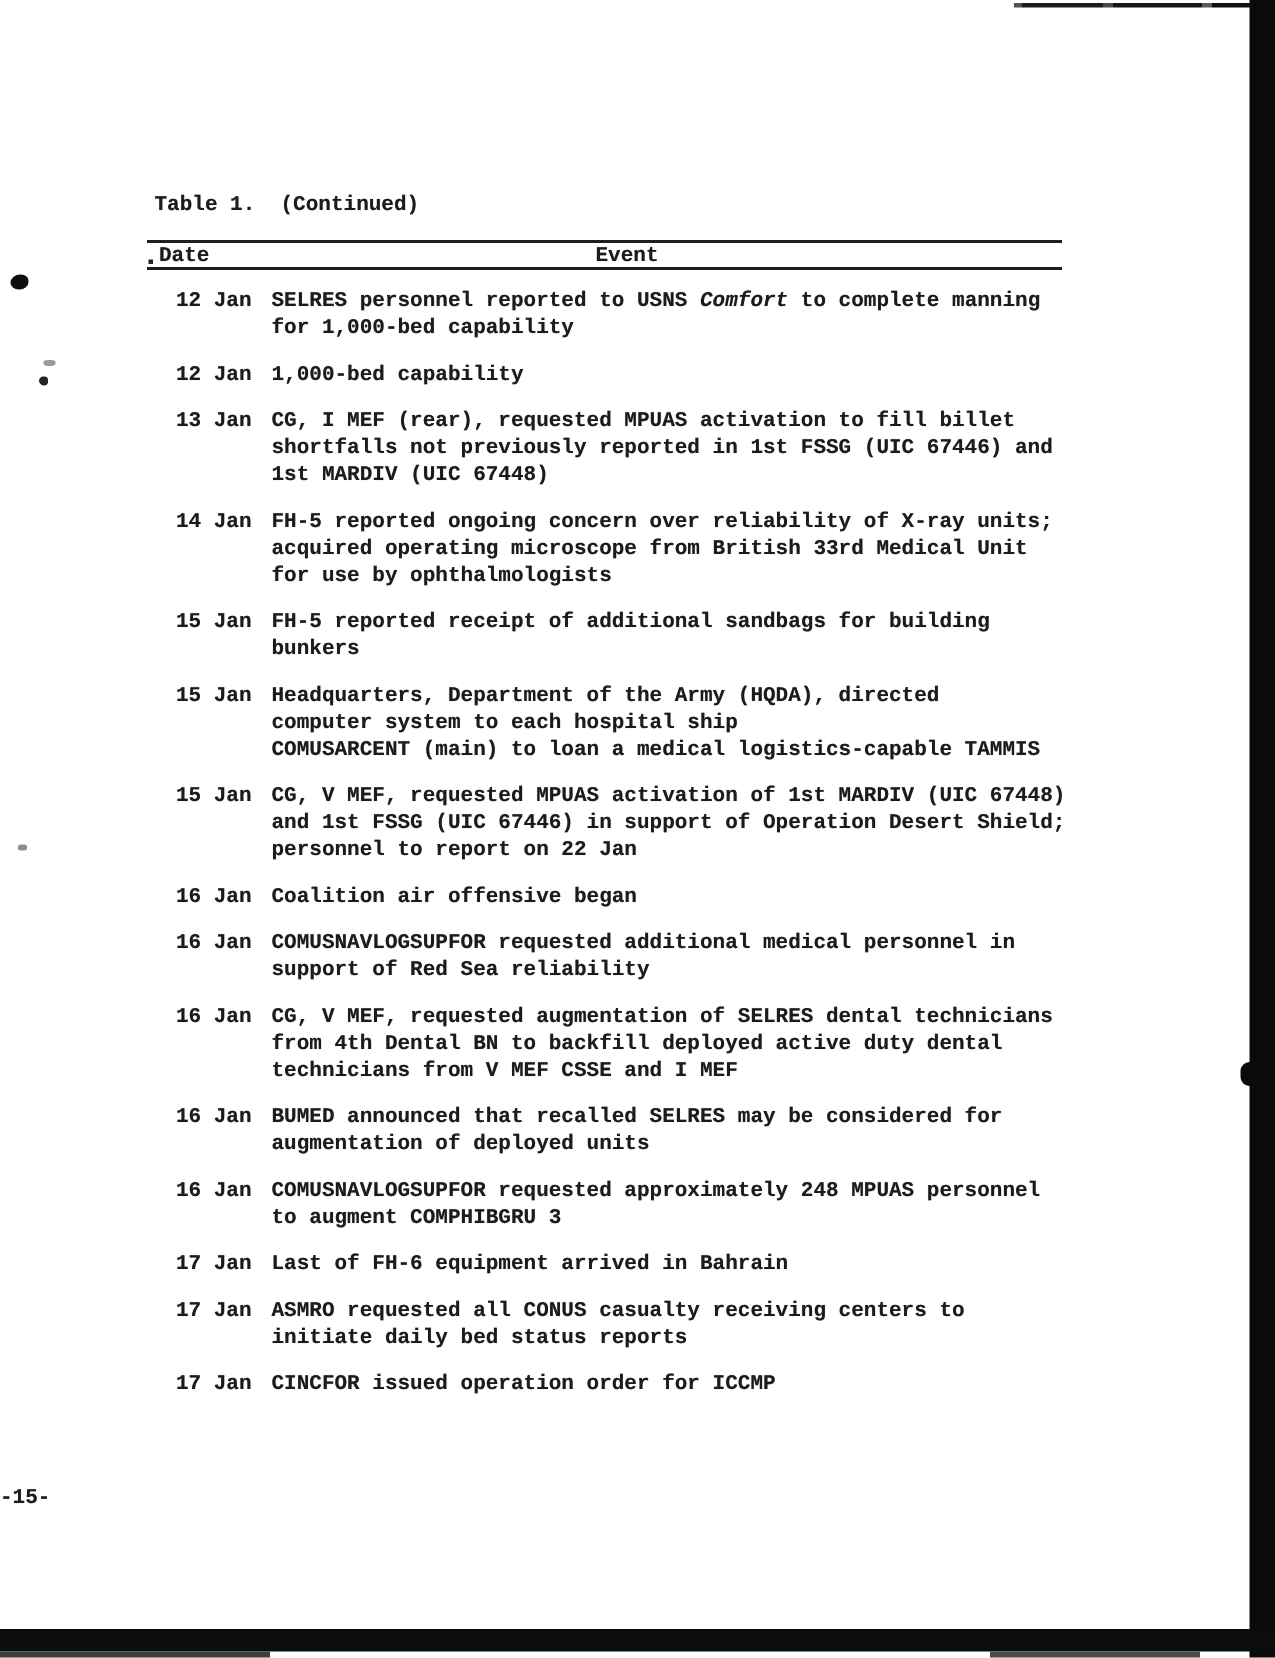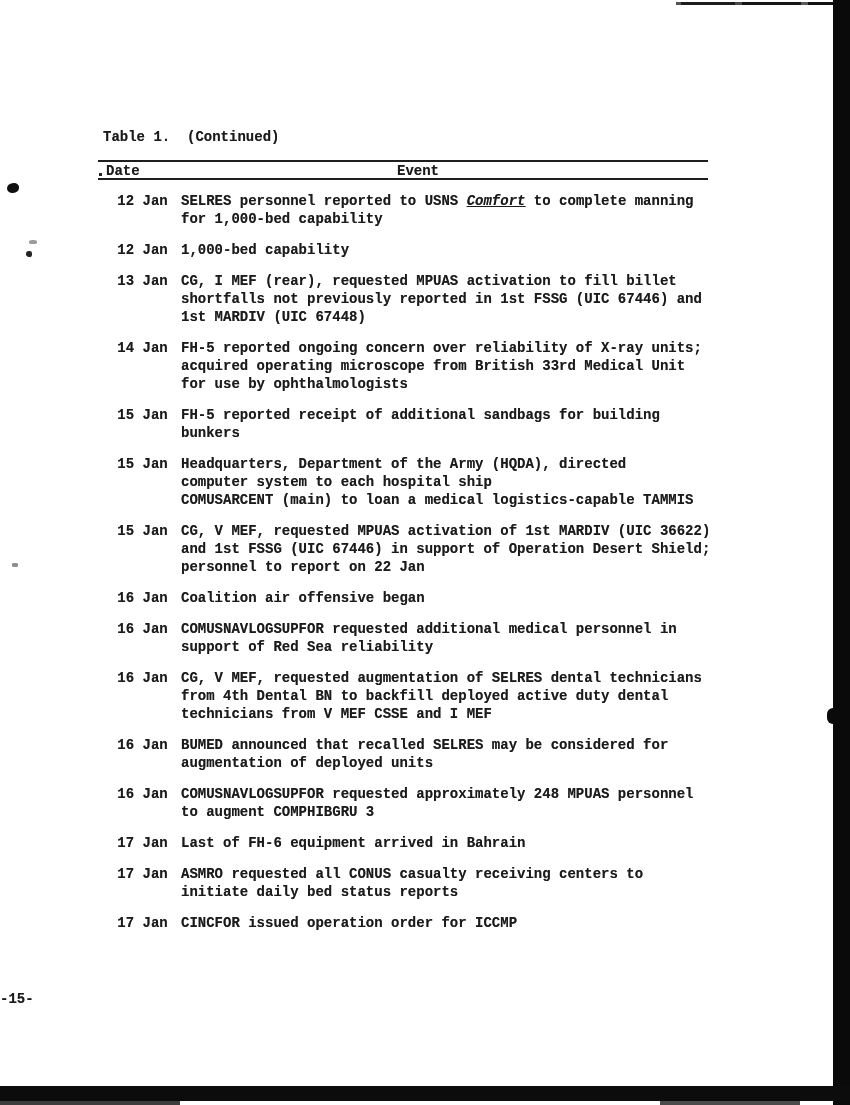--- a/index.html
+++ b/index.html
@@ -80,21 +80,21 @@
   .h-event { position: absolute; left: 397px; white-space: pre; }
 
   .rows { position: absolute; left: 104px; top: 192px; width: 620px; }
   .row {
     display: grid; grid-template-columns: 77px 1fr;
     margin-bottom: 13px;
     font-size: 14px; line-height: 18px;
   }
   .row .date { white-space: pre; text-align: center; }
   .row .event .line { white-space: pre; }
-  .row .event i { font-style: italic; text-decoration: underline; }
+  .row .event i { font-style: italic; }
 
   .page-number {
     position: absolute; left: 0; top: 990px; width: 814px;
     text-align: left; font-size: 14px; line-height: 18px; white-space: pre;
   }
 </style>
 </head>
 <body style="color: rgb(27, 27, 27); background: rgb(255, 255, 255);">
 
 <div class="page">
@@ -161,21 +161,21 @@
         <div class="date">15 Jan</div>
         <div class="event">
           <div class="line">Headquarters, Department of the Army (HQDA), directed</div>
           <div class="line">computer system to each hospital ship</div>
           <div class="line">COMUSARCENT (main) to loan a medical logistics-capable TAMMIS</div>
         </div>
       </div>
       <div class="row">
         <div class="date">15 Jan</div>
         <div class="event">
-          <div class="line">CG, V MEF, requested MPUAS activation of 1st MARDIV (UIC 36622)</div>
+          <div class="line">CG, V MEF, requested MPUAS activation of 1st MARDIV (UIC 67448)</div>
           <div class="line">and 1st FSSG (UIC 67446) in support of Operation Desert Shield;</div>
           <div class="line">personnel to report on 22 Jan</div>
         </div>
       </div>
       <div class="row">
         <div class="date">16 Jan</div>
         <div class="event">
           <div class="line">Coalition air offensive began</div>
         </div>
       </div>

